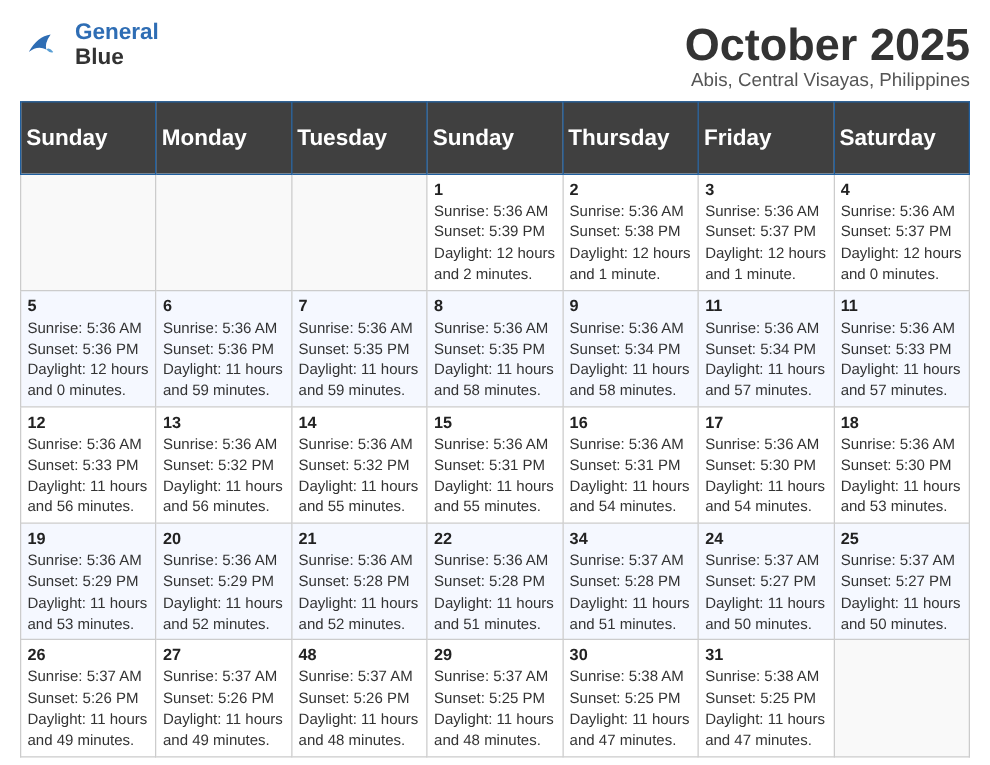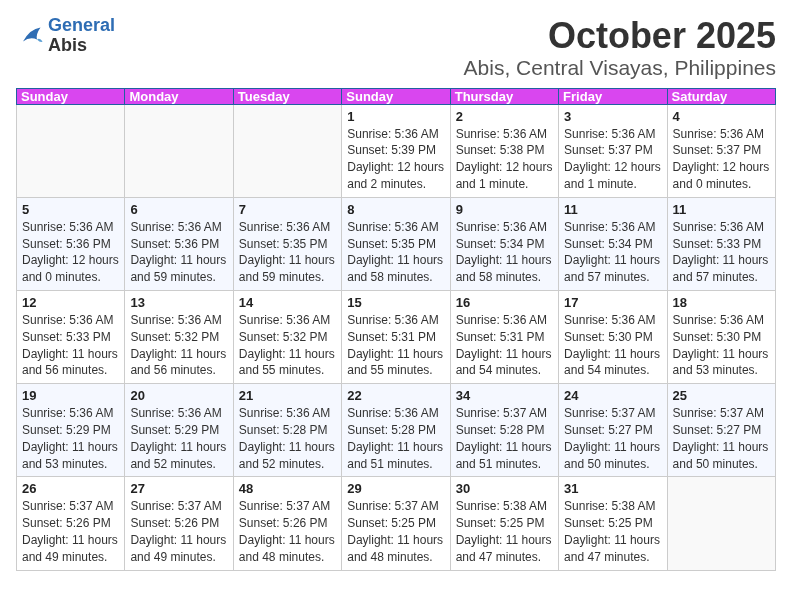--- a/index.html
+++ b/index.html
@@ -12,21 +12,21 @@
     }
     .header {
       display: flex;
       align-items: flex-start;
       justify-content: space-between;
       margin-bottom: 8px;
     }
     .logo {
       display: flex;
       align-items: center;
-      gap: 4px;
+      gap: 16px;
     }
     .logo-text {
       font-size: 18px;
       font-weight: bold;
       color: #333;
       line-height: 1.1;
     }
     .logo-text span {
       color: #2e6db4;
     }
@@ -38,34 +38,34 @@
       text-align: right;
     }
     .month-title {
       font-size: 36px;
       font-weight: bold;
       color: #333;
       line-height: 1.1;
       margin-left: 32px;
     }
     .location-title {
-      font-size: 21px;
+      font-size: 15px;
       color: #555;
     }
     .calendar {
       width: 100%;
       border-collapse: collapse;
       border: 1px solid #ccc;
     }
     .calendar th {
-      background: #d946ef;
+      background: #404040;
       color: #fff;
-      font-size: 13px;
-      font-weight: bold;
-      padding: 0 4px;
+      font-size: 18px;
+      font-weight: bold;
+      padding: 18px 4px;
       text-align: left;
       border: 1px solid #2060a0;
     }
     .calendar td {
       border: 1px solid #ccc;
       vertical-align: top;
       padding: 4px 5px;
       width: 108px;
       min-height: 80px;
       font-size: 10.5px;
@@ -97,21 +97,21 @@
 <body>
 
 <div class="header">
   <div class="logo">
     <svg class="logo-bird" viewBox="0 0 40 40">
       <path d="M10 28 Q20 10 35 8 Q28 18 30 25 Q20 20 10 28Z" fill="#2e6db4"></path>
       <path d="M30 25 Q35 30 38 28 Q34 22 30 25Z" fill="#5a9fd4"></path>
     </svg>
     <div class="logo-text">
       <div><span>General</span></div>
-      <div>Abis</div>
+      <div>Blue</div>
     </div>
   </div>
   <div class="title-block">
     <div class="month-title">October 2025</div>
     <div class="location-title">Abis, Central Visayas, Philippines</div>
   </div>
 </div>
 
 <table class="calendar">
   <thead>

